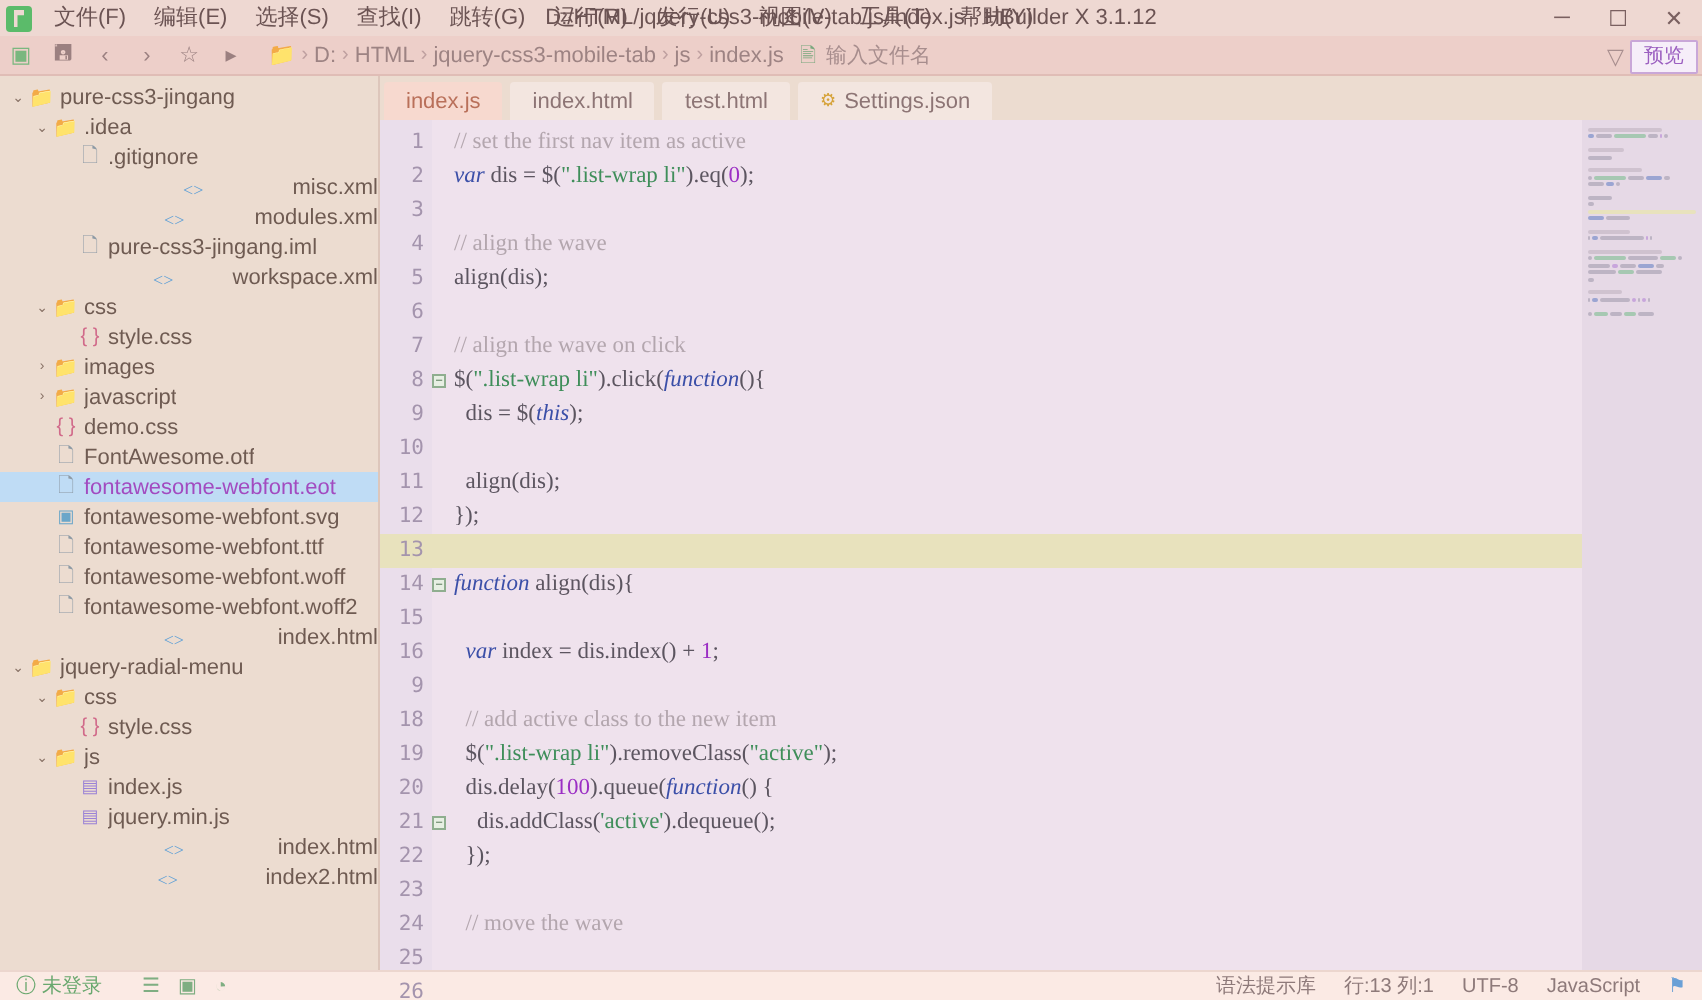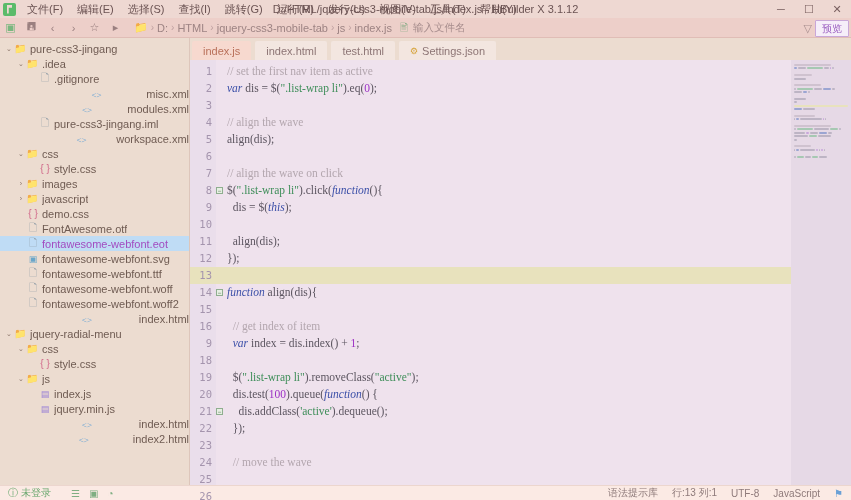--- a/index.html
+++ b/index.html
@@ -390,25 +390,25 @@
             <div class="line">&nbsp;</div>
             <div class="line"><span class="cm">// align the wave on click</span></div>
             <div class="line"><span class="pn">$(</span><span class="str">".list-wrap li"</span><span class="pn">).click(</span><span class="kw">function</span><span class="pn">(){</span></div>
             <div class="line"><span class="pn">  dis = $(</span><span class="kw">this</span><span class="pn">);</span></div>
             <div class="line">&nbsp;</div>
             <div class="line"><span class="pn">  align(dis);</span></div>
             <div class="line"><span class="pn">});</span></div>
             <div class="line hl">&nbsp;</div>
             <div class="line"><span class="kw">function</span><span class="pn"> align(dis){</span></div>
             <div class="line">&nbsp;</div>
-            <div class="line"><span class="cm">  // get index of item</span></div>
             <div class="line"><span class="pn">  </span><span class="kw">var</span><span class="pn"> index = dis.index() + </span><span class="num">1</span><span class="pn">;</span></div>
             <div class="line">&nbsp;</div>
+            <div class="line"><span class="cm">  // add active class to the new item</span></div>
             <div class="line"><span class="pn">  $(</span><span class="str">".list-wrap li"</span><span class="pn">).removeClass(</span><span class="str">"active"</span><span class="pn">);</span></div>
-            <div class="line"><span class="pn">  dis.test(</span><span class="num">100</span><span class="pn">).queue(</span><span class="kw">function</span><span class="pn">() {</span></div>
+            <div class="line"><span class="pn">  dis.delay(</span><span class="num">100</span><span class="pn">).queue(</span><span class="kw">function</span><span class="pn">() {</span></div>
             <div class="line"><span class="pn">    dis.addClass(</span><span class="str">'active'</span><span class="pn">).dequeue();</span></div>
             <div class="line"><span class="pn">  });</span></div>
             <div class="line">&nbsp;</div>
             <div class="line"><span class="cm">  // move the wave</span></div>
           </div>
         <div class="minimap" id="minimap">
             <div class="mm-line" style="display: flex; gap: 1px;">
               <span style="height: 2px; background: rgb(207, 194, 207); width: 37px; border-radius: 1px;"></span>
             </div>
             <div class="mm-line" style="display: flex; gap: 1px;">

